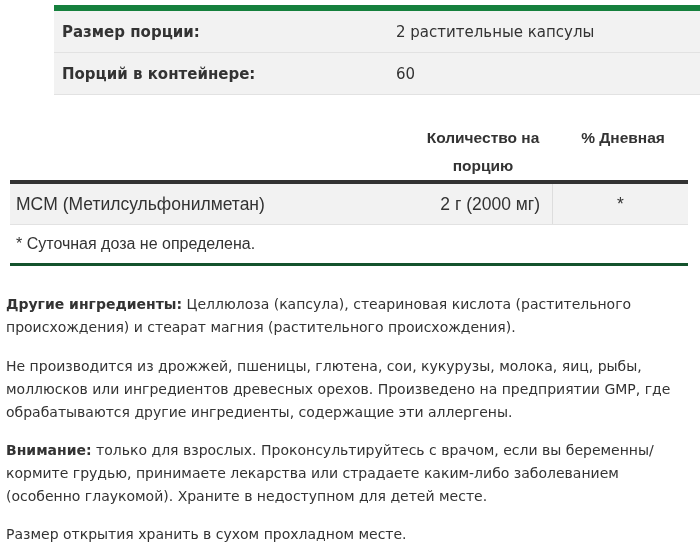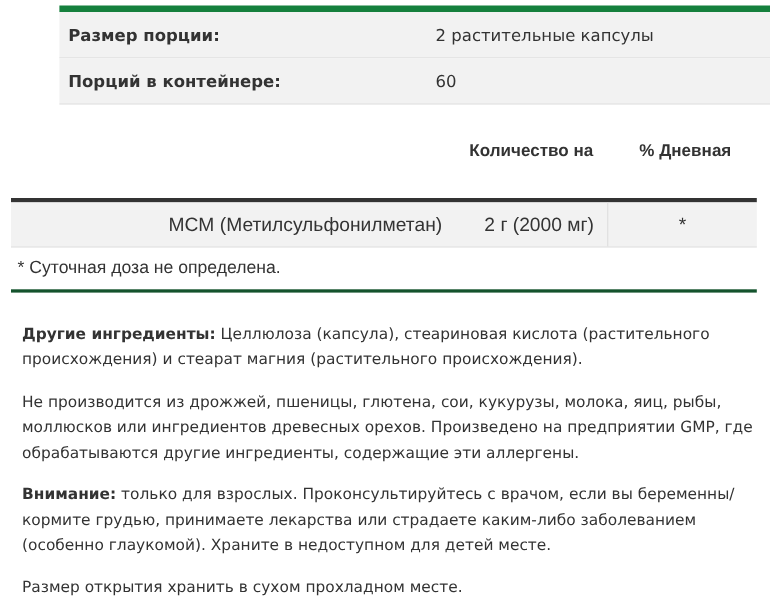--- a/index.html
+++ b/index.html
@@ -8,45 +8,46 @@
   .serving { top:5px; border-top:6px solid #15803d;margin-left:44px; }
   .srow { height:41px; background:#f2f2f2; display:flex; align-items:center; font-size:15px; border-bottom:1px solid #e2e2e2; }
   .srow .lbl { width:334px; padding-left:8px; font-weight:bold; color:#333; }
   .srow .val { color:#333; }
   .nut { top:120px; }
   .hdr { height:60px; position:relative; font-size:14px; font-weight:bold; color:#333; }
   .hdr .h1 { position:absolute; left:398px; width:150px; top:4px; text-align:center; line-height:28px; font-family:"Liberation Sans", sans-serif; font-size:15.5px; }
   .hdr .h2 { position:absolute; left:548px; width:130px; top:4px; text-align:center; line-height:28px; font-family:"Liberation Sans", sans-serif; font-size:15.5px; }
   .thick { border-top:4px solid #333333; }
   .mrow { height:40px; background:#f2f2f2; display:flex; align-items:center; border-bottom:1px solid #e2e2e2; font-family:"Liberation Sans", sans-serif; font-size:17.5px; color:#333; }
-  .mrow .name { flex:1; padding-left:6px;text-align:right; }
+  .mrow .name { flex:1; padding-left:6px; }
   .mrow .amt { width:150px; text-align:right; padding-right:12px; box-sizing:border-box; height:100%; display:flex; align-items:center; justify-content:flex-end; }
   .mrow .dv { width:136px; text-align:center; border-left:1px solid #dddddd; height:100%; display:flex; align-items:flex-start; justify-content:center; padding-top:10px; box-sizing:border-box; }
   .frow { height:38px; display:flex; align-items:center; padding-left:6px; font-family:"Liberation Sans", sans-serif; font-size:16px; color:#333; border-bottom:3px solid #14532d; }
-  .text { position:absolute; left:20px; width:680px; font-size:14px; line-height:23px; color:#333; }
+  .text { position:absolute; left:6px; width:680px; font-size:14px; line-height:23px; color:#333; }
   .text b { font-weight:bold; }
 </style>
 </head>
 <body>
 
 <div class="wrap serving">
   <div class="srow">
     <span class="lbl">Размер порции:</span>
     <span class="val">2 растительные капсулы</span>
   </div>
   <div class="srow">
     <span class="lbl">Порций в контейнере:</span>
     <span class="val">60</span>
   </div>
 </div>
 
 <div class="wrap nut">
   <div class="hdr">
     <div class="h1">
       <div>Количество на</div>
+      <div>порцию</div>
     </div>
     <div class="h2">
       <div>% Дневная</div>
     </div>
   </div>
   <div class="thick"></div>
   <div class="mrow">
     <span class="name">MCM (Метилсульфонилметан)</span>
     <span class="amt">2 г (2000 мг)</span>
     <span class="dv">*</span>

